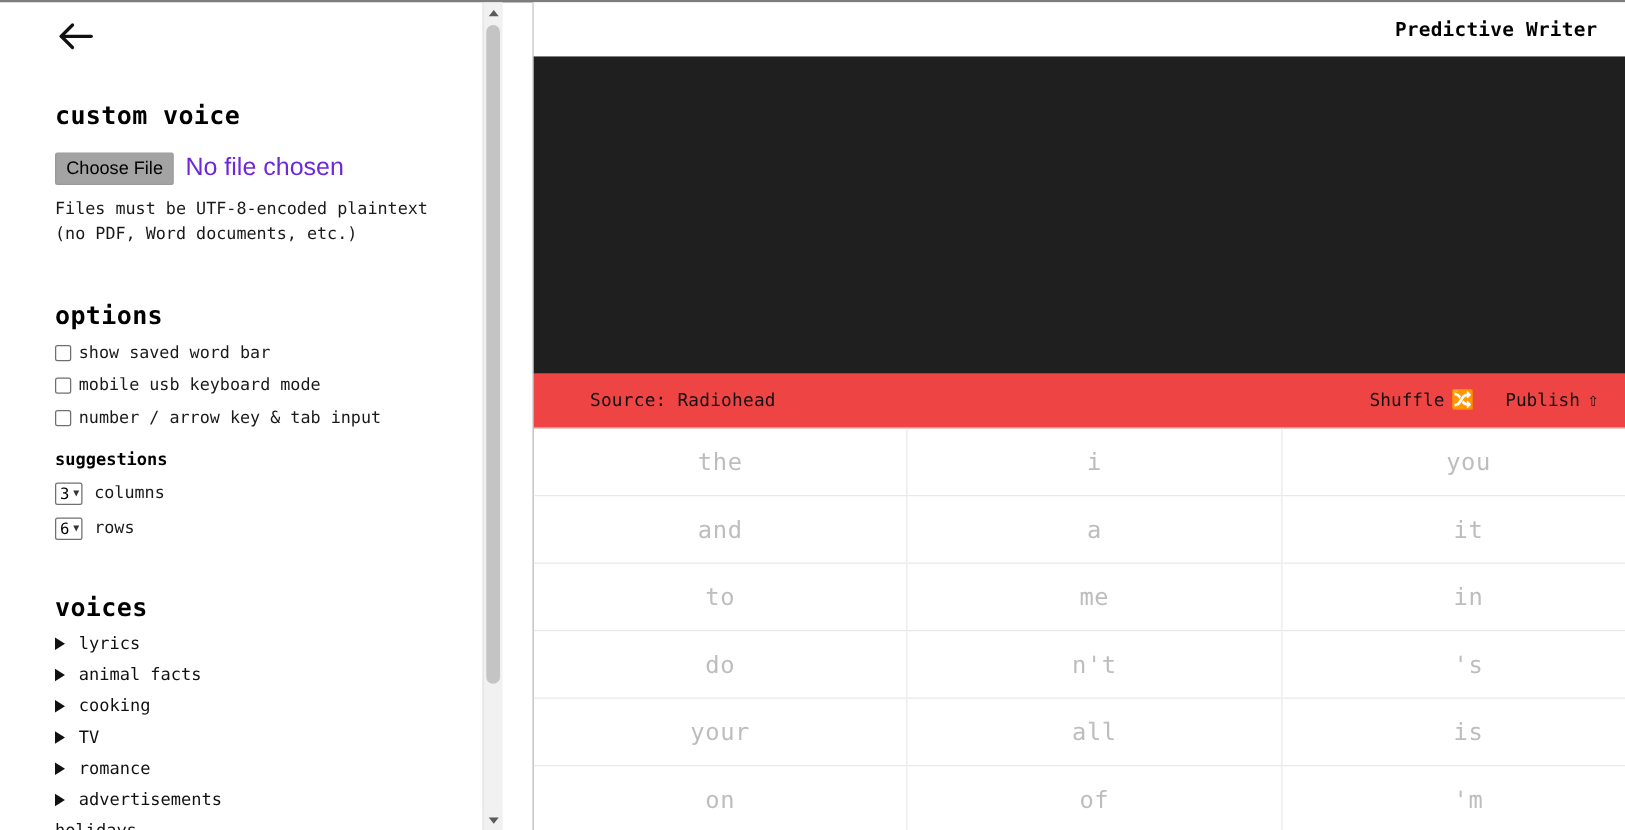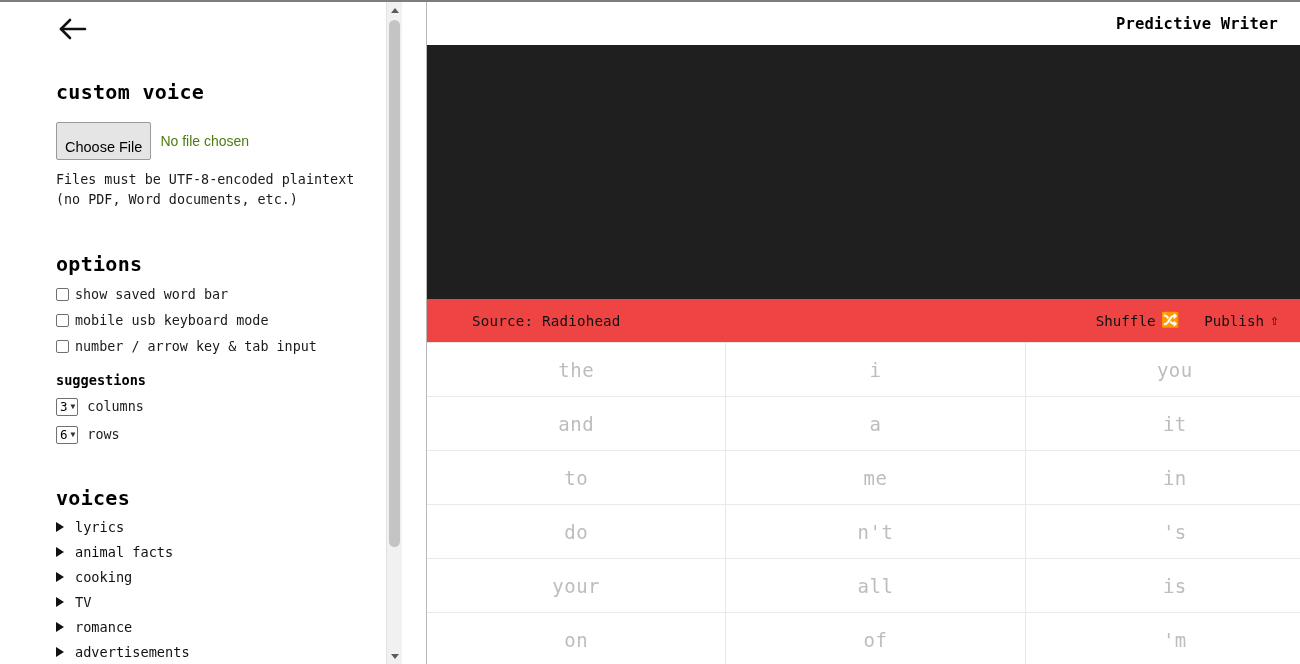--- a/index.html
+++ b/index.html
@@ -18,21 +18,21 @@
   }
   .top-hairline {
     position: absolute; top: 0; left: 0;
     width: 1300px; height: 2px;
     background: #7d7d7d;
   }
 
   
   .sidebar {
     position: absolute;
-    top: 2px; left: 12px;
+    top: 2px; left: 0;
     width: 386px; height: 662px;
     background: #ffffff;
     overflow: hidden;
     padding: 0;
   }
   .sidebar-inner {
     position: absolute;
     top: 0; left: 0;
     width: 386px;
     padding: 10px 0 0 44px;
@@ -63,32 +63,32 @@
     display: flex;
     align-items: center;
     font-family: "Liberation Sans", sans-serif;
     font-size: 14.5px;
     color: #000;
   }
   .choose-file-btn {
     font-family: "Liberation Sans", sans-serif;
     font-size: 14.5px;
     color: #000;
-    background: #e5e5e5;
+    background: #a3a3a3;
     border: 1px solid #9a9a9a;
     border-radius: 2px;
-    padding: 16px 8px 3px 8px;
+    padding: 4px 8px 3px 8px;
     cursor: pointer;
     line-height: 1.15;
   }
   .no-file-label {
     margin-left: 9px;
     font-family: "Liberation Sans", sans-serif;
-    font-size: 14px;
-    color: #4d7c0f;
+    font-size: 20px;
+    color: #6d28d9;
   }
 
   .file-note {
     margin-top: 10px;
     font-family: "DejaVu Sans Mono", "Liberation Mono", monospace;
     font-size: 13.4px;
     line-height: 20px;
     color: #1a1a1a;
     max-width: 330px;
     white-space: pre-line;

